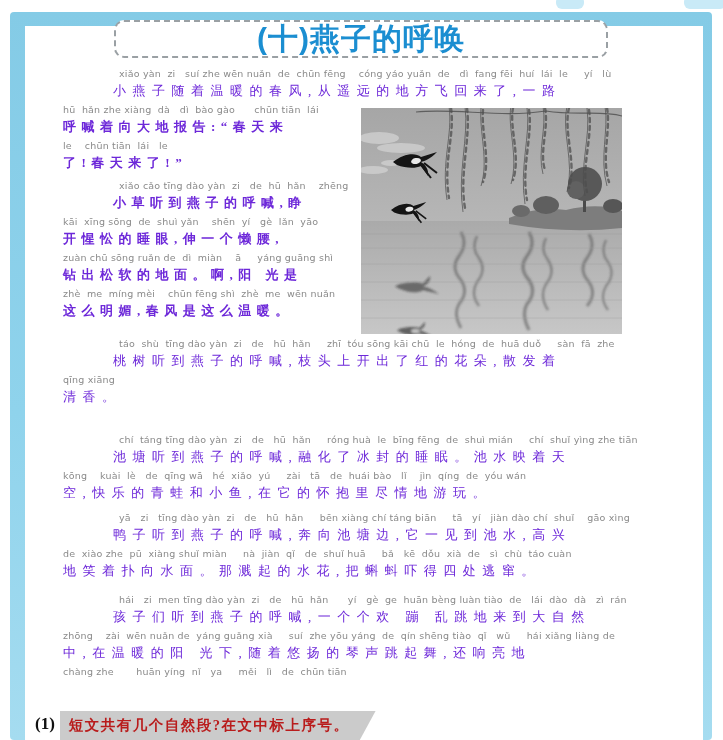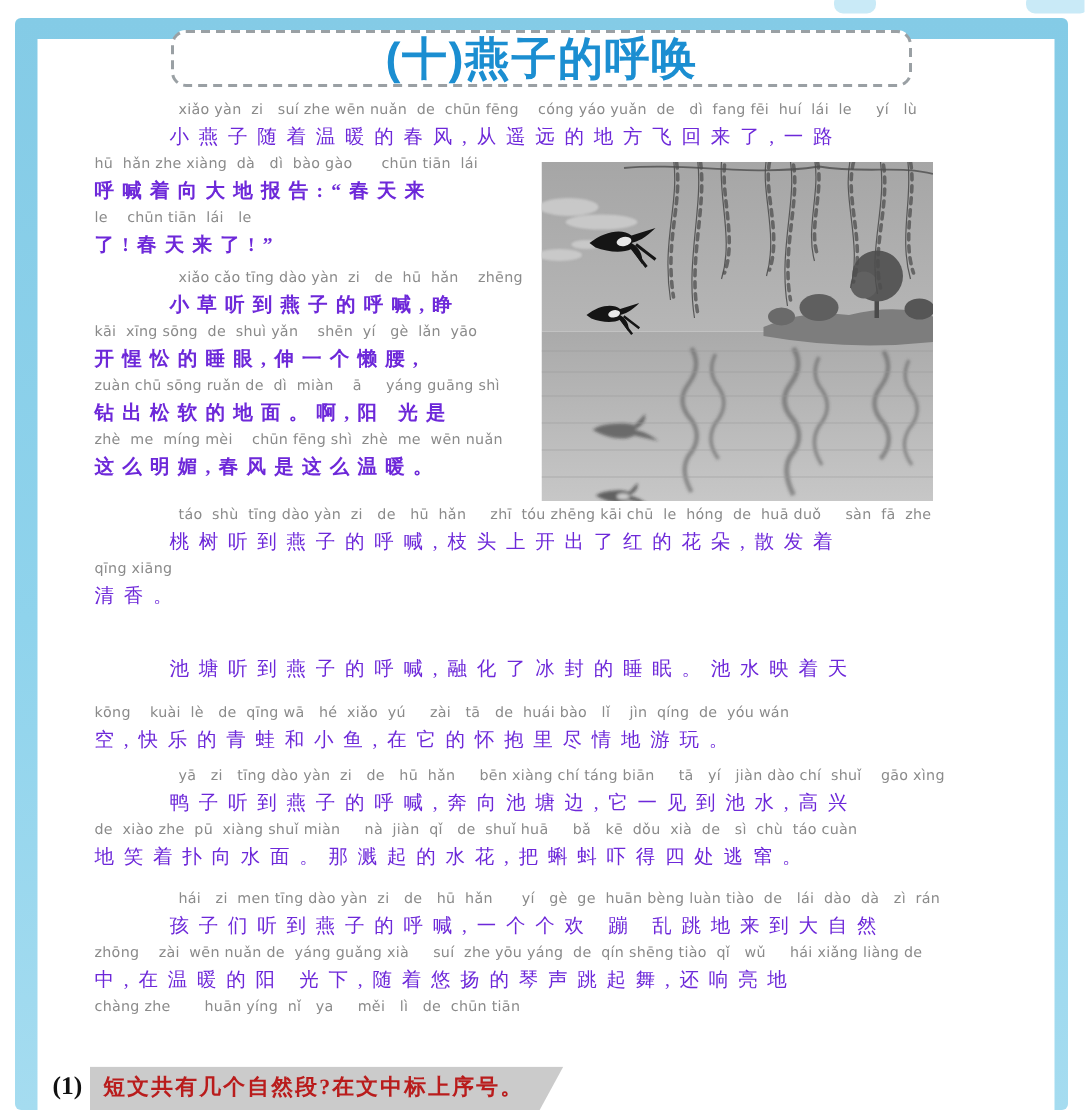--- a/index.html
+++ b/index.html
@@ -109,30 +109,31 @@
     <span class="py">zuàn chū sōng ruǎn de  dì  miàn    ā     yáng guāng shì</span>
     <span class="zh">钻出松软的地面。啊,阳 光是</span>
   </div>
       <div class="line narrow">
     <span class="py">zhè  me  míng mèi    chūn fēng shì  zhè  me  wēn nuǎn</span>
     <span class="zh">这么明媚,春风是这么温暖。</span>
   </div>
     </div>
     <div class="para">
       <div class="line indent">
-    <span class="py">táo  shù  tīng dào yàn  zi   de   hū  hǎn     zhī  tóu zhēng kāi chū  le  hóng  de  huā duǒ     sàn  fā  zhe</span>
+    <span class="py">táo  shù  tīng dào yàn  zi   de   hū  hǎn     zhī  tóu sōng kāi chū  le  hóng  de  huā duǒ     sàn  fā  zhe</span>
     <span class="zh">桃树听到燕子的呼喊,枝头上开出了红的花朵,散发着</span>
   </div>
       <div class="line">
     <span class="py">qīng xiāng</span>
     <span class="zh">清香。</span>
   </div>
     </div>
     <div class="para">
       <div class="line indent">
+    <span class="py">chí  táng tīng dào yàn  zi   de   hū  hǎn     róng huà  le  bīng fēng  de  shuì mián     chí  shuǐ yìng zhe tiān</span>
     <span class="zh">池塘听到燕子的呼喊,融化了冰封的睡眠。池水映着天</span>
   </div>
       <div class="line">
     <span class="py">kōng    kuài  lè   de  qīng wā   hé  xiǎo  yú     zài   tā   de  huái bào   lǐ    jìn  qíng  de  yóu wán</span>
     <span class="zh">空,快乐的青蛙和小鱼,在它的怀抱里尽情地游玩。</span>
   </div>
     </div>
     <div class="para">
       <div class="line indent">
     <span class="py">yā   zi   tīng dào yàn  zi   de   hū  hǎn     bēn xiàng chí táng biān     tā   yí   jiàn dào chí  shuǐ    gāo xìng</span>

